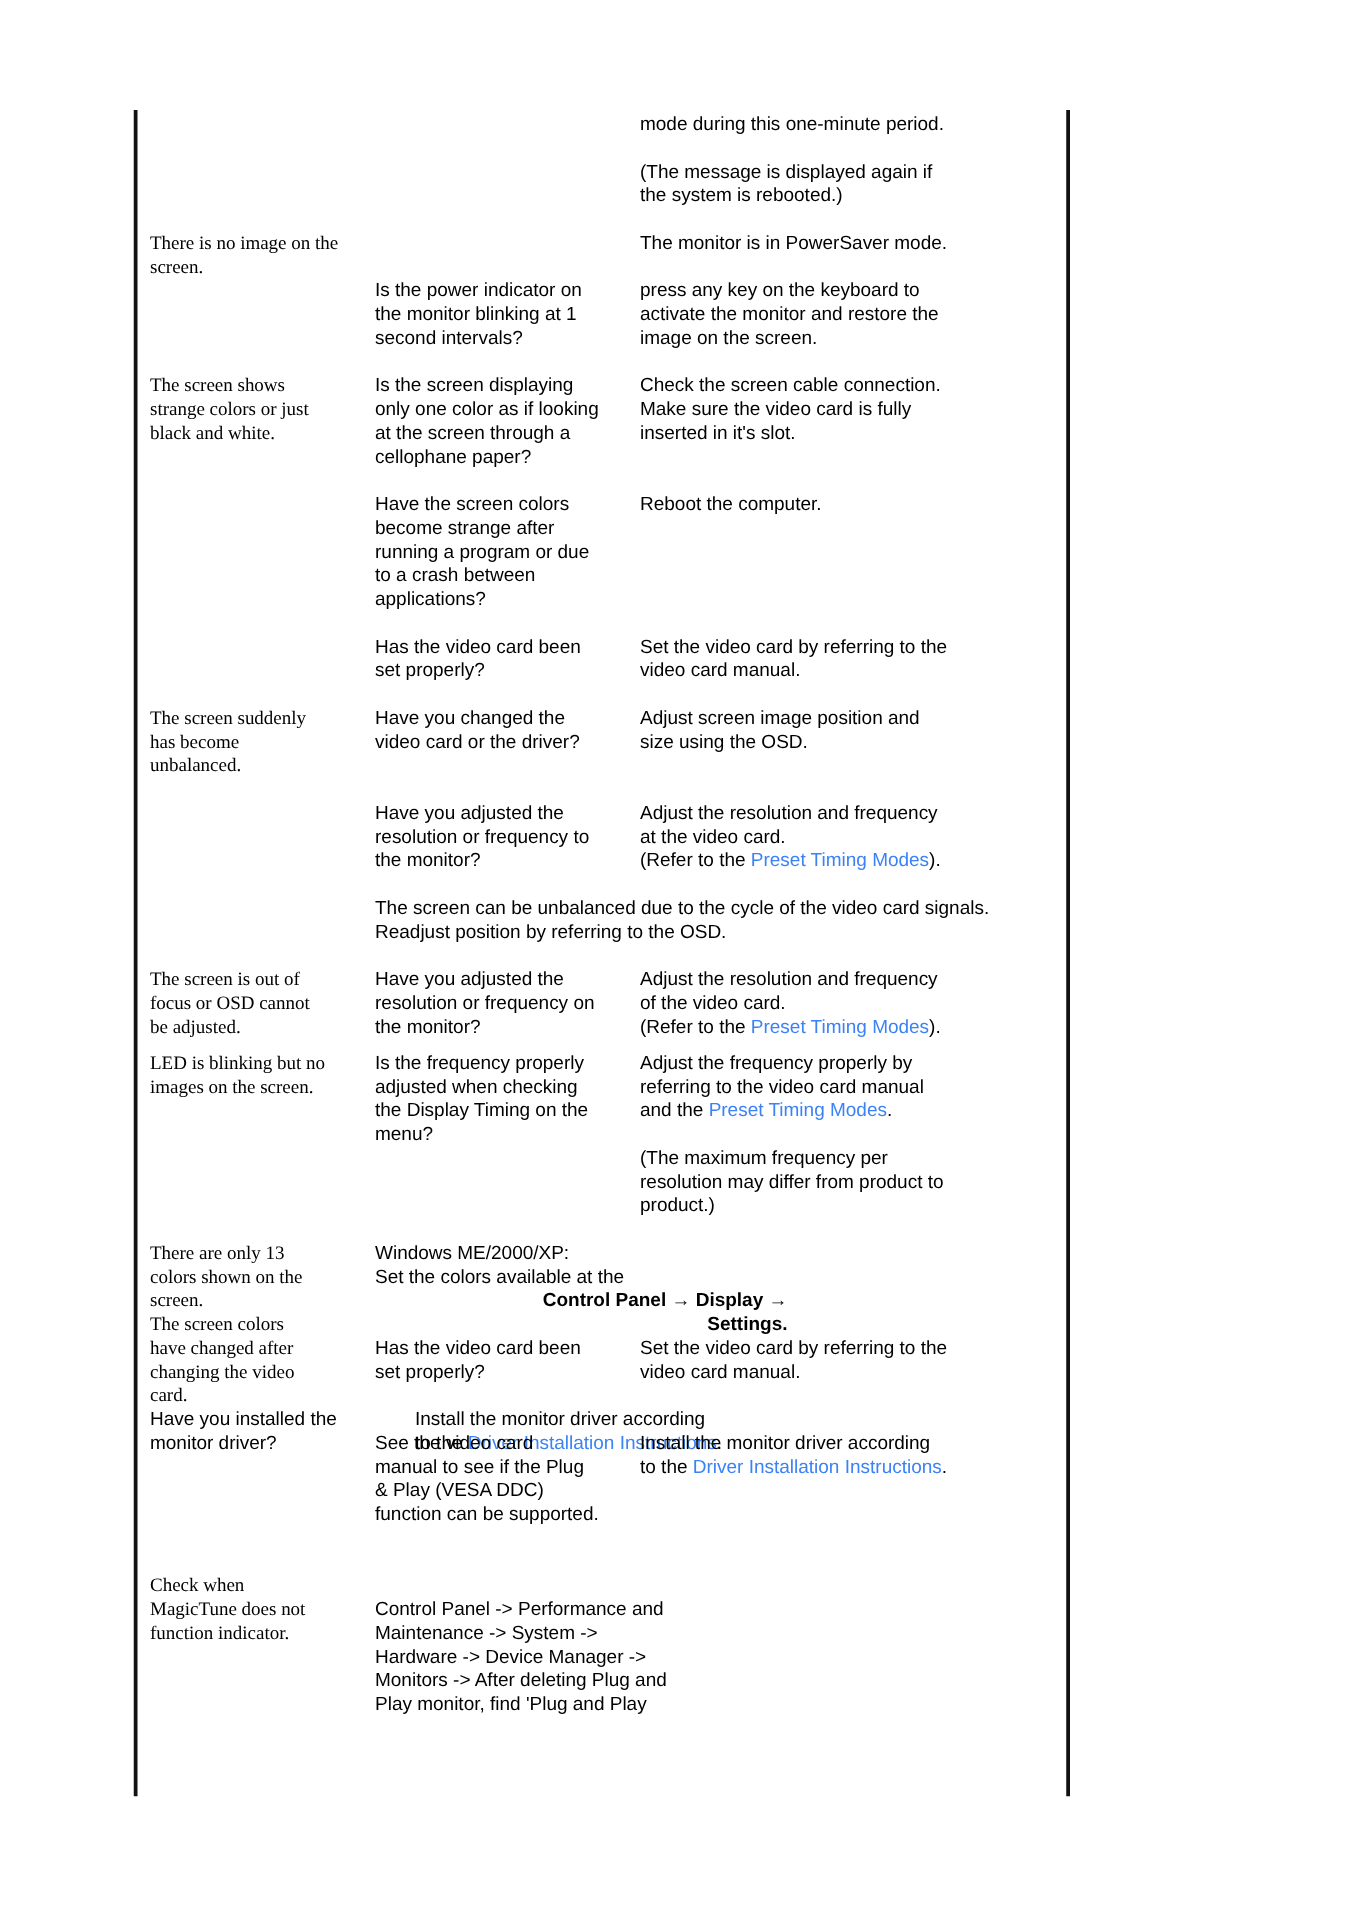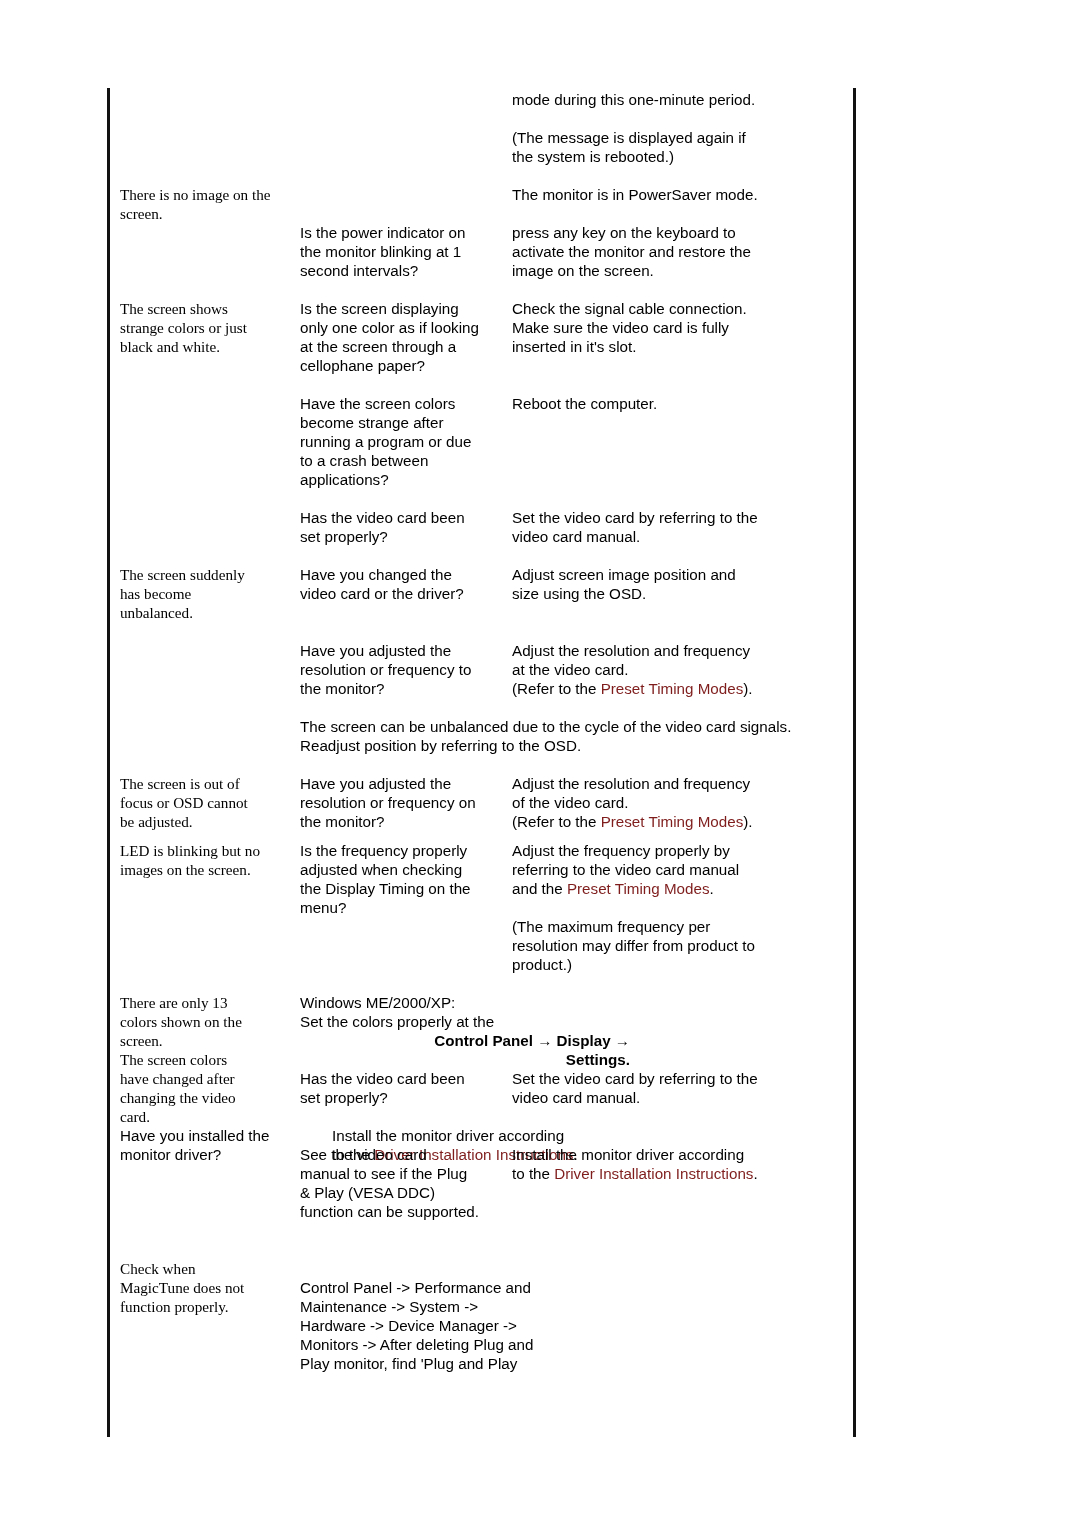--- a/index.html
+++ b/index.html
@@ -49,21 +49,21 @@
   .col-sol  { width: 330px; flex: 0 0 330px; box-sizing: border-box; }
 
   .col-wide { width: 530px; flex: 0 0 530px; box-sizing: border-box; }
 
   .para { margin: 0; }
   .gap-19 { height: 19px; }
   .gap-38 { height: 38px; }
   .gap-10 { height: 10px; }
 
   .link {
-    color: #7f1d1d;
+    color: #3b82f6;
   }
   .bold {
     font-weight: bold;
     text-align: right;
   }
   .nowrapline { white-space: pre-wrap; }
 </style>
 </head>
 <body>
 
@@ -104,21 +104,21 @@
   <div class="gap-19"></div>
 
   <div class="row">
     <div class="col-sym nowrapline">The screen shows
 strange colors or just
 black and white.</div>
     <div class="col-chk nowrapline">Is the screen displaying
 only one color as if looking
 at the screen through a
 cellophane paper?</div>
-    <div class="col-sol nowrapline">Check the signal cable connection.
+    <div class="col-sol nowrapline">Check the screen cable connection.
 Make sure the video card is fully
 inserted in it's slot.</div>
   </div>
 
   <div class="gap-19"></div>
 
   <div class="row">
     <div class="col-sym nowrapline"></div>
     <div class="col-chk nowrapline">Have the screen colors
 become strange after
@@ -213,21 +213,21 @@
   <div class="row">
     <div class="col-sym nowrapline">There are only 13
 colors shown on the
 screen.
 The screen colors
 have changed after
 changing the video
 card.</div>
     <div class="col-sol">
       <div class="para">Windows ME/2000/XP:</div>
-      <div class="para">Set the colors properly at the</div>
+      <div class="para">Set the colors available at the</div>
       <div class="para bold">Control Panel → Display →</div>
       <div class="para bold">Settings.</div>
     </div>
   </div>
 
   <div class="row" style="margin-top:-57px;">
     <div class="col-sym"></div>
     <div class="col-chk nowrapline">Has the video card been
 set properly?</div>
     <div class="col-sol nowrapline">Set the video card by referring to the
@@ -257,21 +257,21 @@
       <div class="para">Install the monitor driver according</div>
       <div class="para"><span>to the </span><span class="link">Driver Installation Instructions</span><span>.</span></div>
     </div>
   </div>
 
   <div class="gap-38"></div>
 
   <div class="row">
     <div class="col-sym nowrapline">Check when
 MagicTune does not
-function properly.</div>
+function indicator.</div>
     <div class="col-sol">
       <div class="gap-19"></div>
       <div class="para nowrapline">Control Panel -&gt; Performance and
 Maintenance -&gt; System -&gt;
 Hardware -&gt; Device Manager -&gt;
 Monitors -&gt; After deleting Plug and
 Play monitor, find 'Plug and Play</div>
     </div>
   </div>
 

